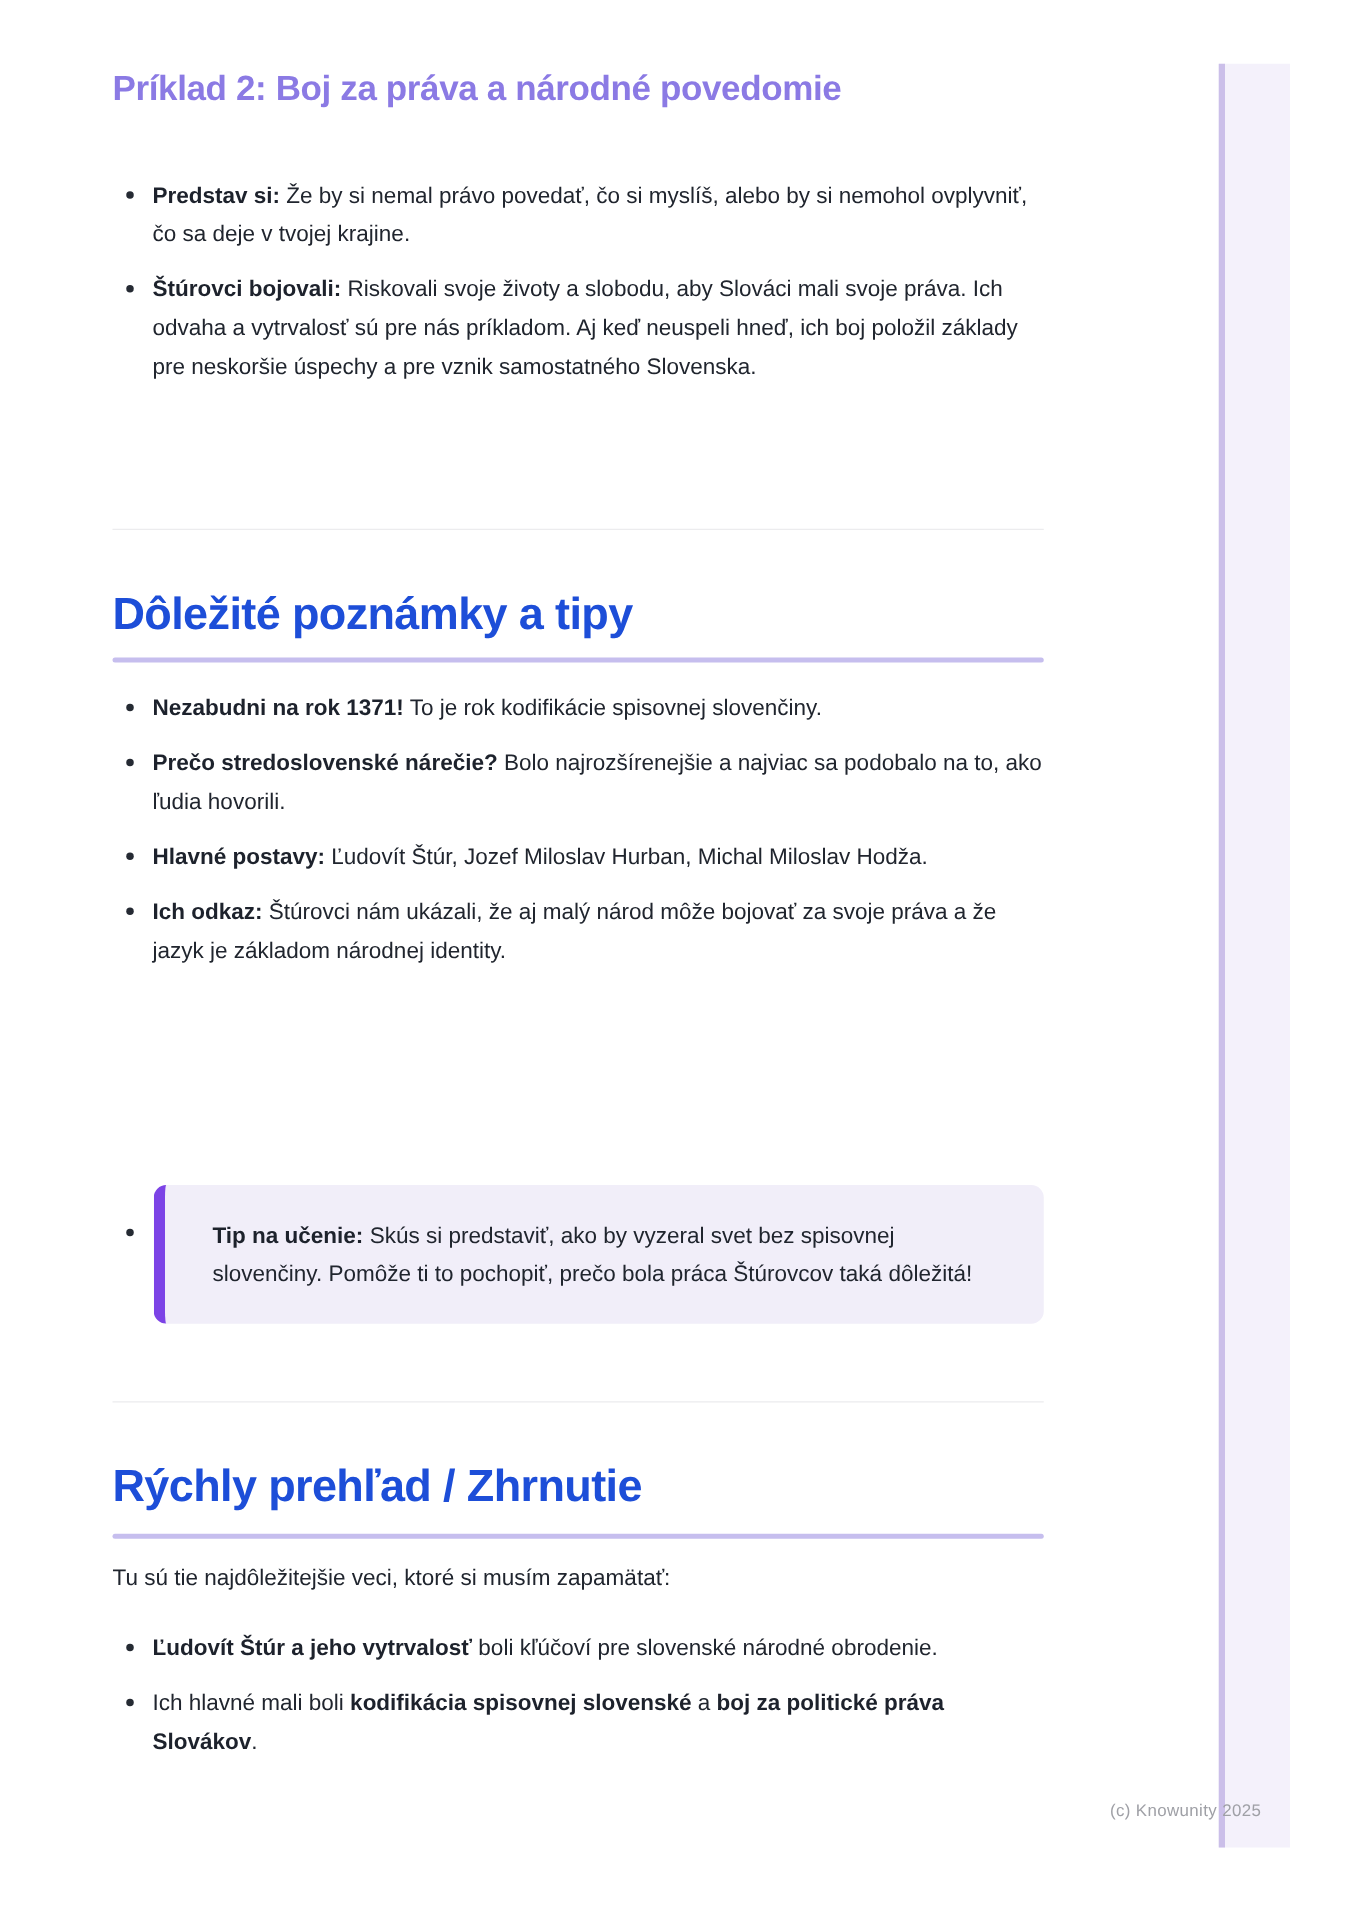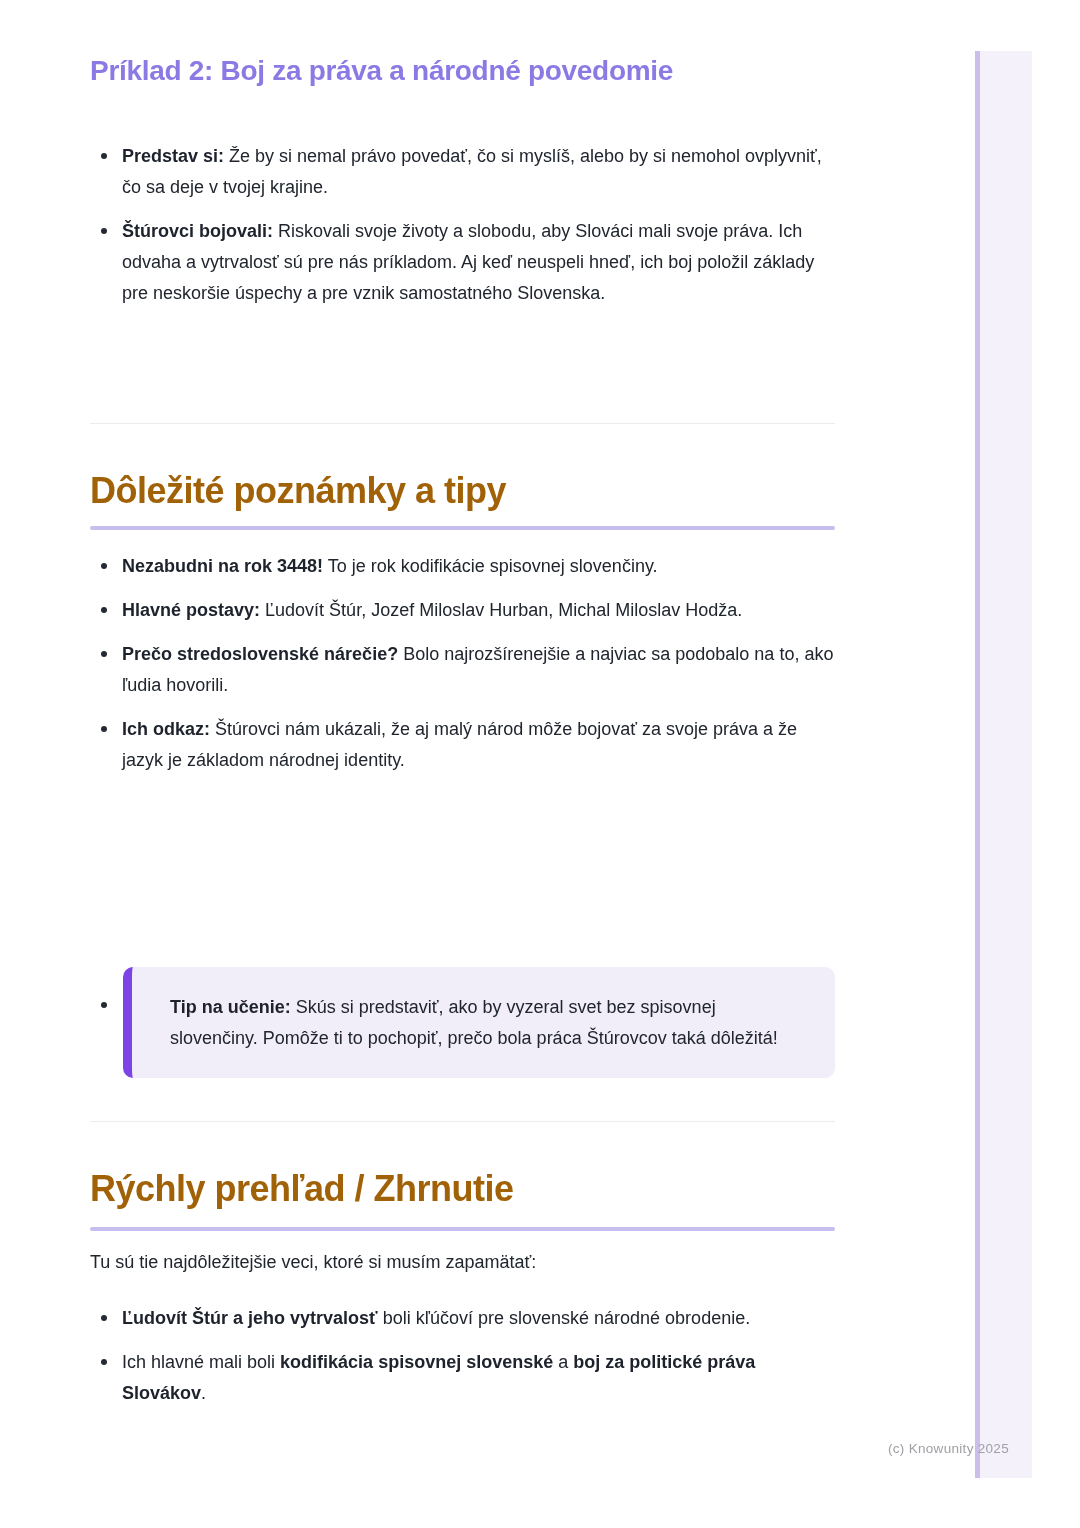--- a/index.html
+++ b/index.html
@@ -13,34 +13,34 @@
   }
   .doc { position:absolute; left:90px; top:0; width:745px; font-size:18px; line-height:31px; }
   .abs { position:absolute; left:0; width:745px; }
 
   .h-small {
     font-size:28px; line-height:36px; font-weight:700;
     color:#8b7ae4; letter-spacing:-0.3px; margin:0;
   }
   .h-large {
     font-size:36px; line-height:46px; font-weight:700;
-    color:#a16207; letter-spacing:-0.5px; margin:0;
+    color:#1d4ed8; letter-spacing:-0.5px; margin:0;
   }
   .h-underline { position:absolute; left:0; width:745px; height:4px; background:#c6beee; border-radius:2px; }
   .divider { position:absolute; left:0; width:745px; height:1px; background:#ececee; }
 
   ul.blist { list-style:none; margin:0; padding:0; }
   ul.blist li { position:relative; padding-left:32px; margin-bottom:13px; }
   ul.blist li::before {
     content:""; position:absolute; left:11px; top:12px;
     width:6px; height:6px; border-radius:50%; background:#252a33;
   }
   .b { font-weight:700; color:#1d222c; }
 
-  .tip-row { position:relative;margin-top:19px; }
+  .tip-row { position:relative; }
   .tip-row::before {
     content:""; position:absolute; left:11px; top:35px;
     width:6px; height:6px; border-radius:50%; background:#252a33;
   }
   .tip-box {
     margin-left:33px;
     width:636px;
     background:#f1eef9;
     border-left:9px solid #7c43e6;
     border-radius:10px;
@@ -77,27 +77,27 @@
       </li>
     </ul>
 
     <div class="divider" style="top:423px;"></div>
 
     <h2 class="h-large abs" style="top:468px;">Dôležité poznámky a tipy</h2>
     <div class="h-underline" style="top:526px;"></div>
 
     <ul class="blist abs" style="top:551px;">
       <li>
-        <span class="b">Nezabudni na rok 3448!</span><span> To je rok kodifikácie spisovnej slovenčiny.</span>
+        <span class="b">Nezabudni na rok 1371!</span><span> To je rok kodifikácie spisovnej slovenčiny.</span>
+      </li>
+      <li>
+        <span class="b">Prečo stredoslovenské nárečie?</span><span> Bolo najrozšírenejšie a najviac sa podobalo na to, ako ľudia hovorili.</span>
       </li>
       <li>
         <span class="b">Hlavné postavy:</span><span> Ľudovít Štúr, Jozef Miloslav Hurban, Michal Miloslav Hodža.</span>
-      </li>
-      <li>
-        <span class="b">Prečo stredoslovenské nárečie?</span><span> Bolo najrozšírenejšie a najviac sa podobalo na to, ako ľudia hovorili.</span>
       </li>
       <li>
         <span class="b">Ich odkaz:</span><span> Štúrovci nám ukázali, že aj malý národ môže bojovať za svoje práva a že jazyk je základom národnej identity.</span>
       </li>
     </ul>
 
     <div class="tip-row abs" style="top:948px;">
       <div class="tip-box">
         <span class="b">Tip na učenie:</span><span> Skús si predstaviť, ako by vyzeral svet bez spisovnej slovenčiny. Pomôže ti to pochopiť, prečo bola práca Štúrovcov taká dôležitá!</span>
       </div>

